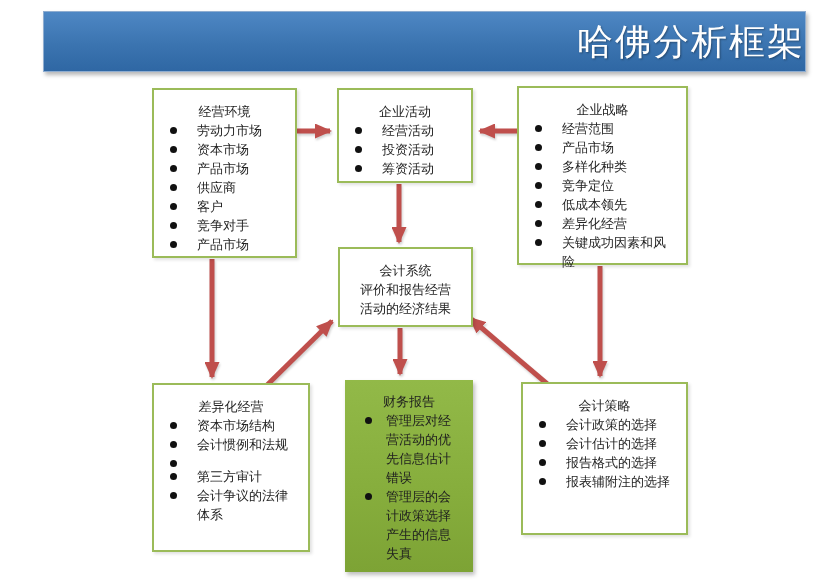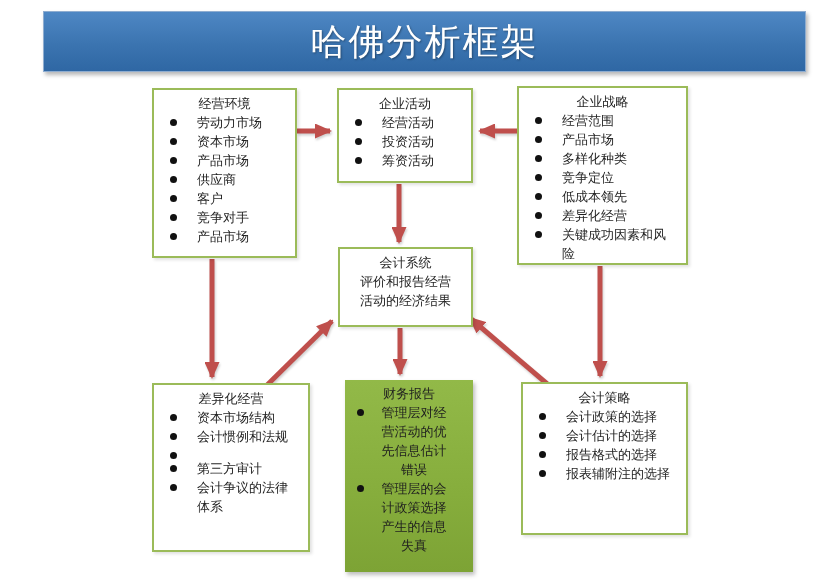--- a/index.html
+++ b/index.html
@@ -10,36 +10,36 @@
     font-family:"DejaVu Serif","Liberation Serif",serif;
     color:#1f1f1f;
     overflow:hidden;
   }
   
   .banner{
     position:absolute;left:43px;top:11px;width:763px;height:61px;
     background:linear-gradient(180deg,#4e87c4 0%,#3b74b0 55%,#2f67a4 100%);
     border:1px solid #8fadd0;
     box-shadow:2px 3px 4px rgba(0,0,0,0.28);
-    display:flex;align-items:center;justify-content:center;
+    display:flex;align-items:center;justify-content:flex-end;
     box-sizing:border-box;
   }
   .banner-title{
     color:#ffffff;font-size:36px;letter-spacing:2px;line-height:1;
     text-shadow:1px 1px 2px rgba(0,0,0,0.35);
   }
   
   .node{
     position:absolute;background:#ffffff;
     border:2px solid #9bbb59;
     box-shadow:2px 2px 3px rgba(0,0,0,0.12);
     box-sizing:border-box;
     font-size:13px;line-height:19px;
   }
-  .node-title{text-align:center;padding-top:4px;}
+  .node-title{text-align:center;padding-top:12px;}
   ul.items{list-style:none;margin:0;padding:0 6px 0 12px;}
   ul.items li{display:flex;align-items:flex-start;}
   .bullet{
     flex:0 0 auto;width:7px;height:7px;border-radius:50%;
     background:#111;margin:6px 20px 0 4px;
   }
   .item-text{display:block;}
   
   .node-a{left:152px;top:88px;width:145px;height:170px;}
   .node-b{left:337px;top:88px;width:136px;height:95px;}
@@ -48,21 +48,21 @@
   .node-d{left:338px;top:247px;width:135px;height:80px;}
   .node-d .node-sub{width:96px;margin:0 auto;text-align:center;}
   .node-e{left:152px;top:383px;width:158px;height:169px;}
   .node-e .item-text{max-width:96px;}
   .node-f{
     left:345px;top:380px;width:128px;height:192px;
     background:linear-gradient(180deg,#92b948 0%,#86ad3c 60%,#7da335 100%);
     border:none;
     box-shadow:2px 3px 4px rgba(0,0,0,0.25);
   }
-  .node-f ul.items{padding-left:8px;text-align:center;}
+  .node-f ul.items{padding-left:16px;}
   .node-f .bullet{margin:6px 14px 0 4px;}
   .node-f .item-text{max-width:72px;}
   .node-g{left:521px;top:382px;width:167px;height:153px;}
   .node-g .item-text{max-width:112px;}
   
   svg.arrows{
     position:absolute;left:0;top:0;pointer-events:none;
     filter:drop-shadow(1px 2px 1px rgba(0,0,0,0.18));
   }
 </style>

